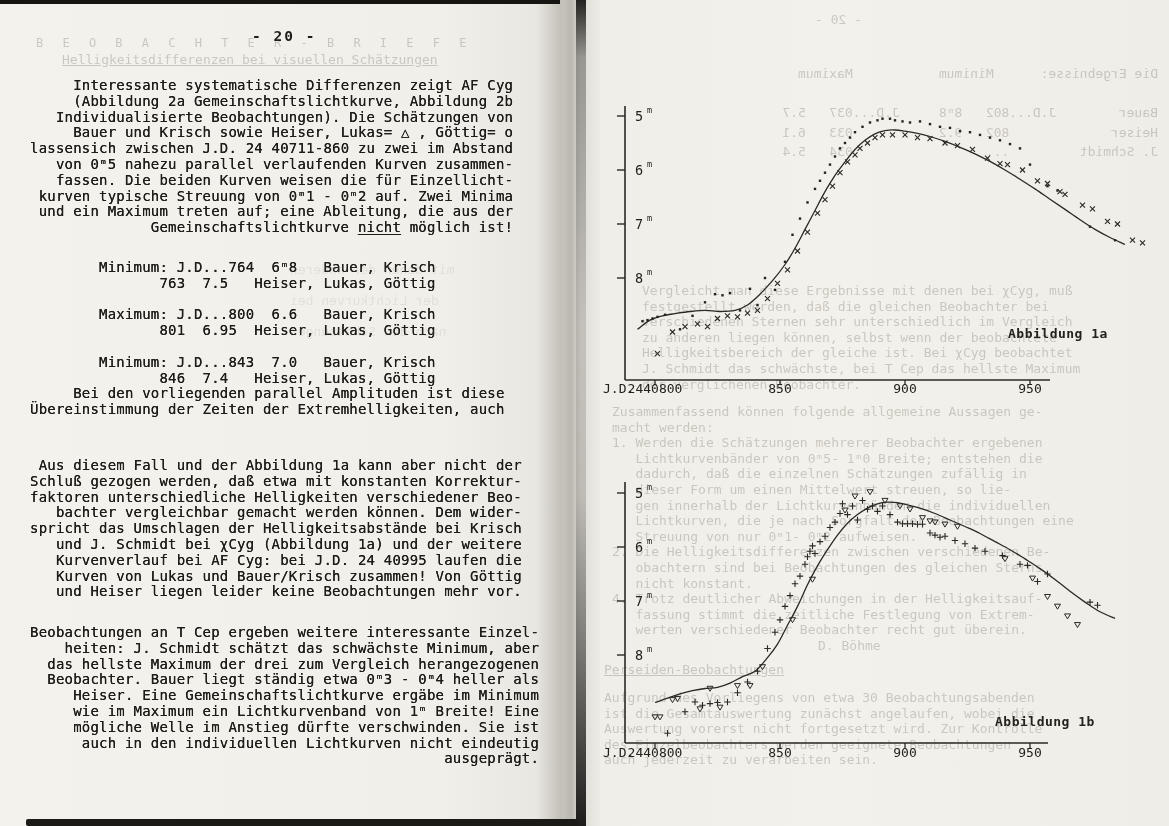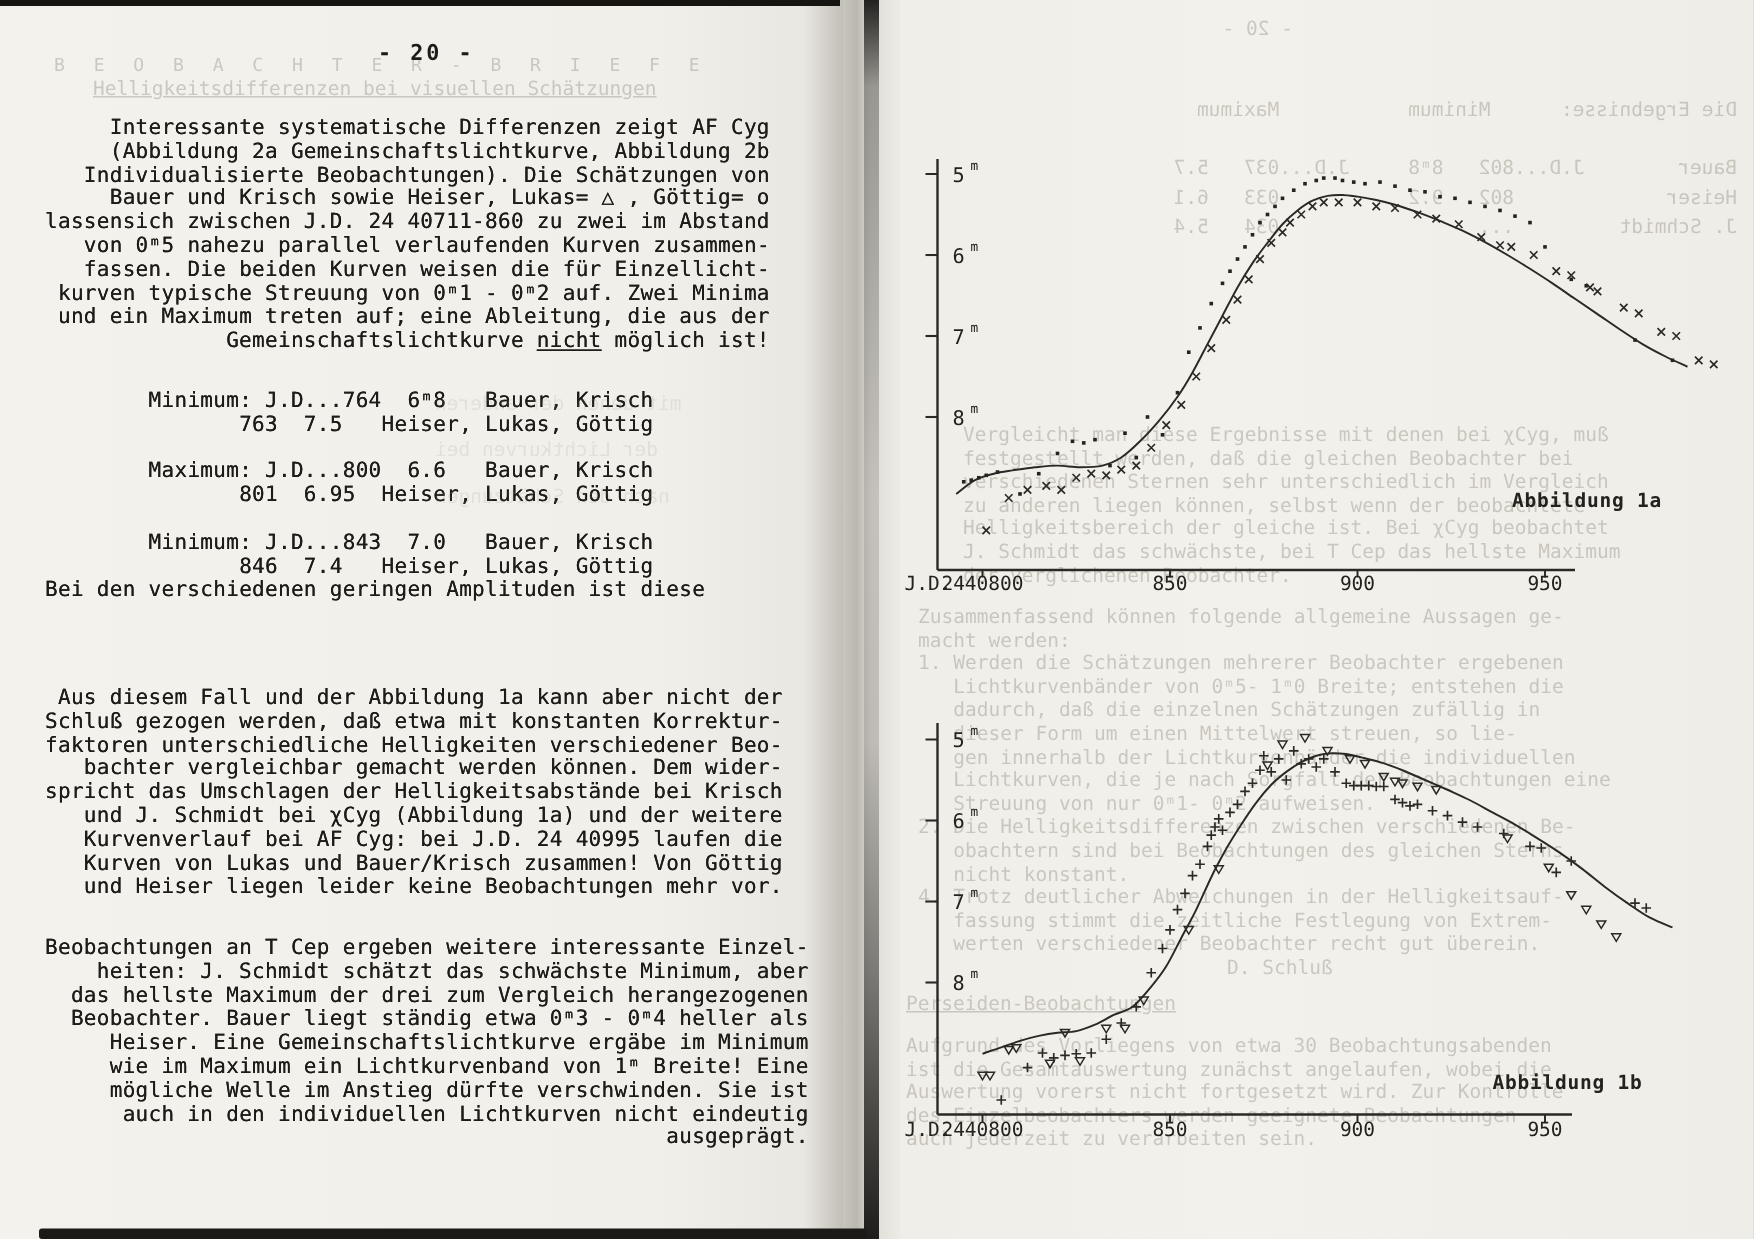--- a/index.html
+++ b/index.html
@@ -49,21 +49,21 @@
 
     <div class="txt ghost" style="left:36px;top:36px;letter-spacing:6px;font-size:12px;">B E O B A C H T E R - B R I E F E</div>
     <div class="txt ghost gh-underline" style="left:62px;top:52px;">Helligkeitsdifferenzen bei visuellen Schätzungen</div>
 
     <div class="txt page-num" style="left:252px;top:28px;">- 20 -</div>
 
     <div class="txt body-text block" style="left:30px;top:78px;"><div><span>Interessante systematische Differenzen zeigt AF Cyg</span></div><div><span>(Abbildung 2a Gemeinschaftslichtkurve, Abbildung 2b</span></div><div><span>Individualisierte Beobachtungen). Die Schätzungen von</span></div><div><span>Bauer und Krisch sowie Heiser, Lukas= △ , Göttig= o</span></div><div><span>lassensich zwischen J.D. 24 40711-860 zu zwei im Abstand</span></div><div><span>von 0ᵐ5 nahezu parallel verlaufenden Kurven zusammen-</span></div><div><span>fassen. Die beiden Kurven weisen die für Einzellicht-</span></div><div><span>kurven typische Streuung von 0ᵐ1 - 0ᵐ2 auf. Zwei Minima</span></div><div><span>und ein Maximum treten auf; eine Ableitung, die aus der</span></div><div><span>Gemeinschaftslichtkurve </span><u>nicht</u><span> möglich ist!</span></div></div>
 
     <div class="txt body-text block" style="left:30px;top:260px;"><div><span>Minimum: J.D...764  6ᵐ8   Bauer, Krisch</span></div><div><span>               763  7.5   Heiser, Lukas, Göttig</span></div><div><span> </span></div><div><span>Maximum: J.D...800  6.6   Bauer, Krisch</span></div><div><span>               801  6.95  Heiser, Lukas, Göttig</span></div><div><span> </span></div><div><span>Minimum: J.D...843  7.0   Bauer, Krisch</span></div><div><span>               846  7.4   Heiser, Lukas, Göttig</span></div></div>
 
-    <div class="txt body-text block" style="left:30px;top:386px;"><div><span>Bei den verschiedenen geringen Amplituden ist diese</span></div></div>
+    <div class="txt body-text block" style="left:30px;top:386px;"><div><span>Bei den vorliegenden parallel Amplituden ist diese</span></div><div><span>Übereinstimmung der Zeiten der Extremhelligkeiten, auch</span></div></div>
 
     <div class="txt body-text block" style="left:30px;top:458px;"><div><span>Aus diesem Fall und der Abbildung 1a kann aber nicht der</span></div><div><span>Schluß gezogen werden, daß etwa mit konstanten Korrektur-</span></div><div><span>faktoren unterschiedliche Helligkeiten verschiedener Beo-</span></div><div><span>bachter vergleichbar gemacht werden können. Dem wider-</span></div><div><span>spricht das Umschlagen der Helligkeitsabstände bei Krisch</span></div><div><span>und J. Schmidt bei χCyg (Abbildung 1a) und der weitere</span></div><div><span>Kurvenverlauf bei AF Cyg: bei J.D. 24 40995 laufen die</span></div><div><span>Kurven von Lukas und Bauer/Krisch zusammen! Von Göttig</span></div><div><span>und Heiser liegen leider keine Beobachtungen mehr vor.</span></div></div>
 
     <div class="txt body-text block" style="left:30px;top:625px;"><div><span>Beobachtungen an T Cep ergeben weitere interessante Einzel-</span></div><div><span>heiten: J. Schmidt schätzt das schwächste Minimum, aber</span></div><div><span>das hellste Maximum der drei zum Vergleich herangezogenen</span></div><div><span>Beobachter. Bauer liegt ständig etwa 0ᵐ3 - 0ᵐ4 heller als</span></div><div><span>Heiser. Eine Gemeinschaftslichtkurve ergäbe im Minimum</span></div><div><span>wie im Maximum ein Lichtkurvenband von 1ᵐ Breite! Eine</span></div><div><span>mögliche Welle im Anstieg dürfte verschwinden. Sie ist</span></div><div><span>auch in den individuellen Lichtkurven nicht eindeutig</span></div><div><span>ausgeprägt.</span></div></div>
 
     <div class="txt ghost ghost-faint mirror block" style="left:290px;top:262px;width:250px;"><div><span>mit denen der anderen</span></div><div><span> </span></div><div><span>der Lichtkurven bei</span></div><div><span> </span></div><div><span>nach den Schätzungen</span></div></div>
   </div>
 
   <div class="gutter-band"></div>
   <div class="gutter-bar"></div>
@@ -76,21 +76,21 @@
   <div class="page page-right">
 
     <div class="txt ghost mirror" style="left:215px;top:12px;">- 20 -</div>
 
     <div class="txt ghost ghost-table mirror block" style="left:10px;top:64px;width:548px;"><div><span>Die Ergebnisse:      Minimum           Maximum</span></div><div><span> </span></div><div><span>Bauer        J.D...802   8ᵐ8     J.D...037   5.7</span></div><div><span>Heiser             802   9.2           033   6.1</span></div><div><span>J. Schmidt         ...                 034   5.4</span></div></div>
 
     <div class="txt ghost block" style="left:42px;top:283px;"><div><span>Vergleicht man diese Ergebnisse mit denen bei χCyg, muß</span></div><div><span>festgestellt werden, daß die gleichen Beobachter bei</span></div><div><span>verschiedenen Sternen sehr unterschiedlich im Vergleich</span></div><div><span>zu anderen liegen können, selbst wenn der beobachtete</span></div><div><span>Helligkeitsbereich der gleiche ist. Bei χCyg beobachtet</span></div><div><span>J. Schmidt das schwächste, bei T Cep das hellste Maximum</span></div><div><span>der verglichenen Beobachter.</span></div></div>
 
     <div class="txt ghost block" style="left:12px;top:404px;"><div><span>Zusammenfassend können folgende allgemeine Aussagen ge-</span></div><div><span>macht werden:</span></div><div><span>1. Werden die Schätzungen mehrerer Beobachter ergebenen</span></div><div><span>   Lichtkurvenbänder von 0ᵐ5- 1ᵐ0 Breite; entstehen die</span></div><div><span>   dadurch, daß die einzelnen Schätzungen zufällig in</span></div><div><span>   dieser Form um einen Mittelwert streuen, so lie-</span></div><div><span>   gen innerhalb der Lichtkurvenbänder die individuellen</span></div><div><span>   Lichtkurven, die je nach Sorgfalt der Beobachtungen eine</span></div><div><span>   Streuung von nur 0ᵐ1- 0ᵐ2 aufweisen.</span></div><div><span>2. Die Helligkeitsdifferenzen zwischen verschiedenen Be-</span></div><div><span>   obachtern sind bei Beobachtungen des gleichen Sterns</span></div><div><span>   nicht konstant.</span></div><div><span>4. Trotz deutlicher Abweichungen in der Helligkeitsauf-</span></div><div><span>   fassung stimmt die zeitliche Festlegung von Extrem-</span></div><div><span>   werten verschiedener Beobachter recht gut überein.</span></div></div>
 
-    <div class="txt ghost" style="left:218px;top:638px;">D. Schluß</div>
+    <div class="txt ghost" style="left:218px;top:638px;">D. Böhme</div>
 
     <div class="txt ghost gh-underline" style="left:4px;top:662px;">Perseiden-Beobachtungen</div>
 
     <div class="txt ghost block" style="left:4px;top:690px;"><div><span>Aufgrund des Vorliegens von etwa 30 Beobachtungsabenden</span></div><div><span>ist die Gesamtauswertung zunächst angelaufen, wobei die</span></div><div><span>Auswertung vorerst nicht fortgesetzt wird. Zur Kontrolle</span></div><div><span>des Einzelbeobachters werden geeignete Beobachtungen</span></div><div><span>auch jederzeit zu verarbeiten sein.</span></div></div>
   </div>
 
   <svg id="chart-1a" class="chart" width="565" height="318" style="left:600px;top:88px;">
       <line x1="25" y1="18" x2="25" y2="292" stroke-width="1.6"></line>
       <line x1="25" y1="292" x2="450" y2="292" stroke-width="1.6"></line>
       <line x1="17" y1="28" x2="25" y2="28" stroke-width="1.4"></line>

